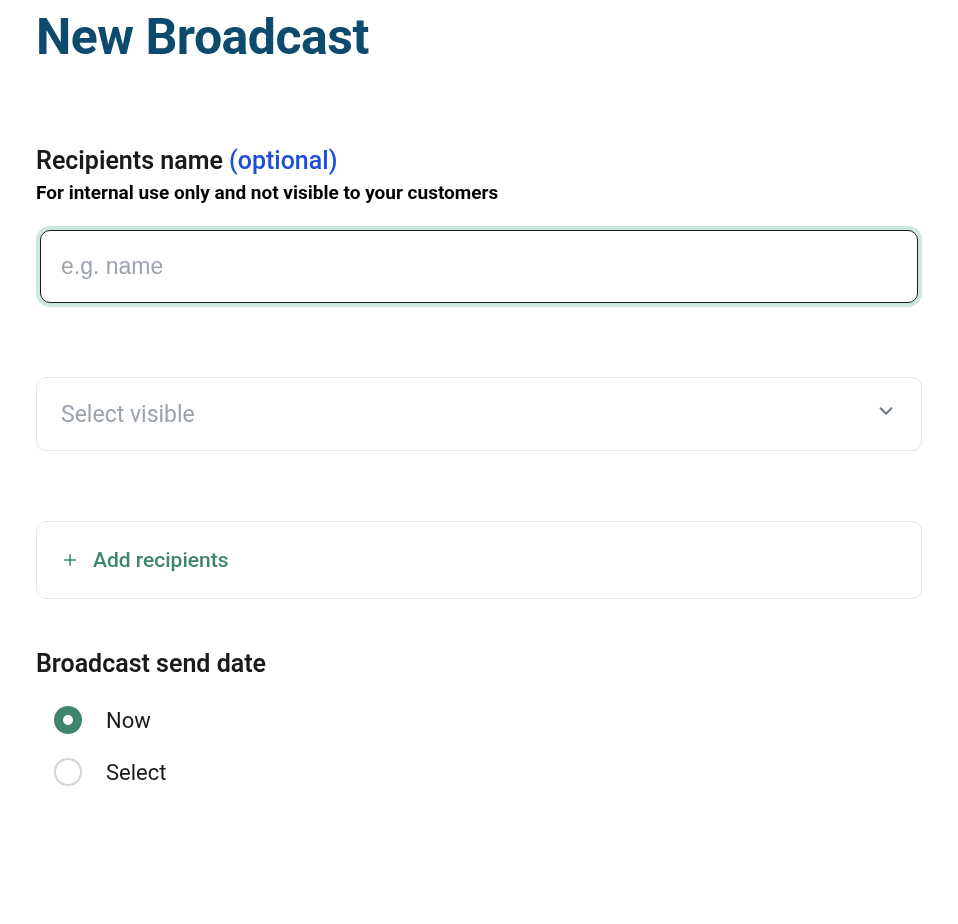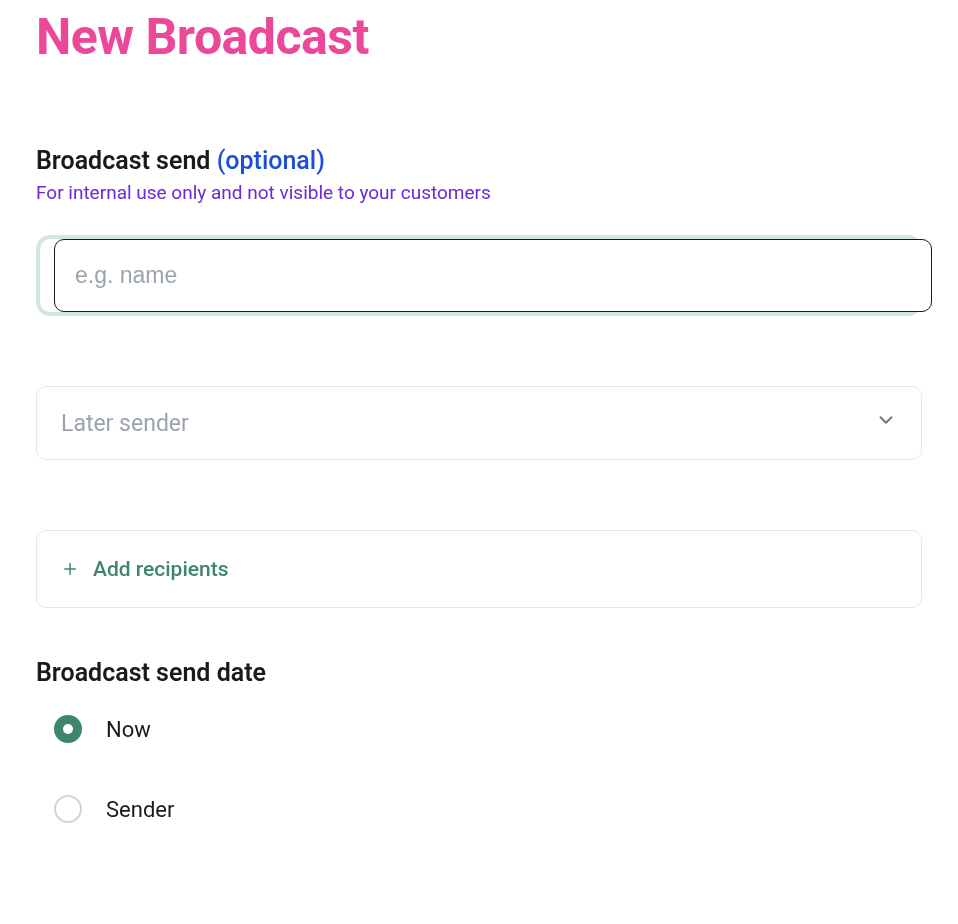--- a/index.html
+++ b/index.html
@@ -10,57 +10,57 @@
     body {
       font-family: -apple-system, BlinkMacSystemFont, "Segoe UI", Roboto, Helvetica, Arial, sans-serif;
       background: #ffffff;
       color: #1a1a1a;
       padding: 8px 36px 36px 36px;
       width: 958px;
     }
     .page-title {
       font-size: 50px;
       font-weight: 700;
-      color: #ec4899;
+      color: #0c4a6e;
       margin-bottom: 80px;
       letter-spacing: -0.5px;
     }
     .field-group {
       margin-bottom: 50px;
     }
     .field-label {
       font-size: 25px;
       font-weight: 600;
       color: #1a1a1a;
       margin-bottom: 6px;
     }
     .field-label .optional {
       color: #1d4ed8;
       font-weight: 500;
     }
     .field-description {
       font-size: 19px;
-      color: #6d28d9;
-      margin-bottom: 31px;
+      color: #000000;
+      margin-bottom: 22px;
+      font-weight: bold;
     }
     .input-wrapper-focused {
       border: 4px solid #cfe7dd;
       border-radius: 14px;
       padding: 0;
     }
     .text-input {
       width: 100%;
       padding: 22px 20px;
       font-size: 23px;
       border: 1px solid #1a1a1a;
       border-radius: 10px;
       outline: none;
       color: #1a1a1a;
       background: #ffffff;
-      margin-left: 14px;
     }
     .text-input::placeholder {
       color: #9ca3af;
     }
     .select-box {
       width: 100%;
       padding: 22px 24px;
       font-size: 23px;
       border: 1px solid #e5e7eb;
       border-radius: 10px;
@@ -93,21 +93,21 @@
       align-items: center;
     }
     .recipients-box .add-text {
       color: #3e8570;
       font-size: 21px;
       font-weight: 500;
     }
     .radio-group {
       display: flex;
       flex-direction: column;
-      gap: 52px;
+      gap: 24px;
       padding-left: 18px;
       margin-top: 28px;
     }
     .radio-item {
       display: flex;
       align-items: center;
       gap: 24px;
       cursor: pointer;
     }
     .radio-circle {
@@ -136,33 +136,33 @@
       color: #1a1a1a;
     }
   </style>
 </head>
 <body>
 
 <h1 class="page-title">New Broadcast</h1>
 
 <div class="field-group">
   <div class="field-label">
-    <span>Broadcast send</span>
+    <span>Recipients name</span>
     <span class="optional">(optional)</span>
   </div>
   <div class="field-description">For internal use only and not visible to your customers</div>
   <div class="input-wrapper-focused">
     <input type="text" class="text-input" placeholder="e.g. name" style="">
   </div>
 </div>
 
 <div class="field-group">
   <div style="height: 20px;"></div>
   <div class="select-box">
-    <span>Later sender</span>
+    <span>Select visible</span>
     <span class="chevron">
       <svg width="22" height="22" viewBox="0 0 24 24" fill="none" stroke="currentColor" stroke-width="2" stroke-linecap="round" stroke-linejoin="round">
         <polyline points="6 9 12 15 18 9"></polyline>
       </svg>
     </span>
   </div>
 </div>
 
 <div class="field-group">
   <div style="height: 20px;"></div>
@@ -179,16 +179,16 @@
 
 <div class="field-group">
   <div class="field-label">Broadcast send date</div>
   <div class="radio-group">
     <div class="radio-item">
       <div class="radio-circle selected"></div>
       <span class="radio-label">Now</span>
     </div>
     <div class="radio-item">
       <div class="radio-circle"></div>
-      <span class="radio-label">Sender</span>
+      <span class="radio-label">Select</span>
     </div>
   </div>
 </div>
 
 </body></html>

